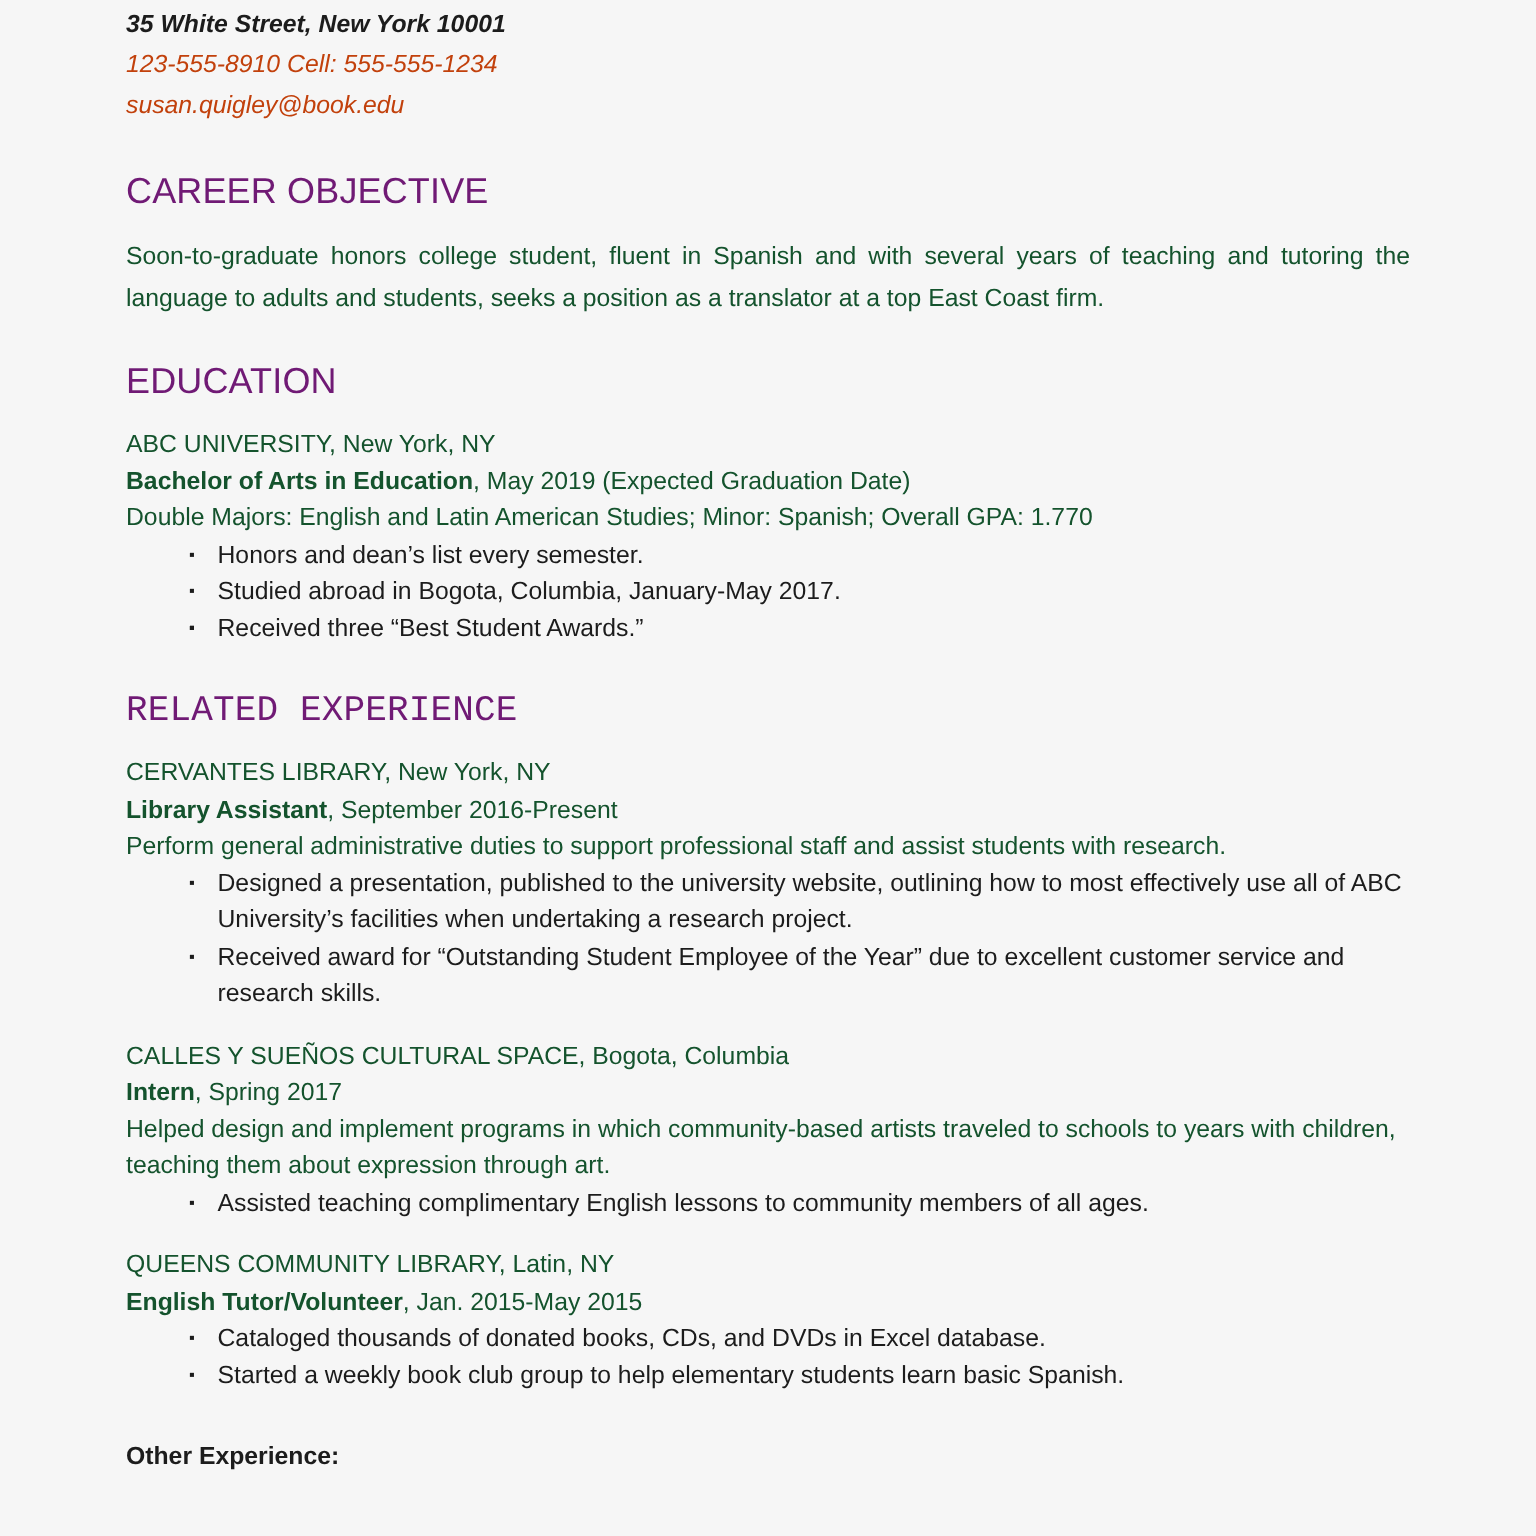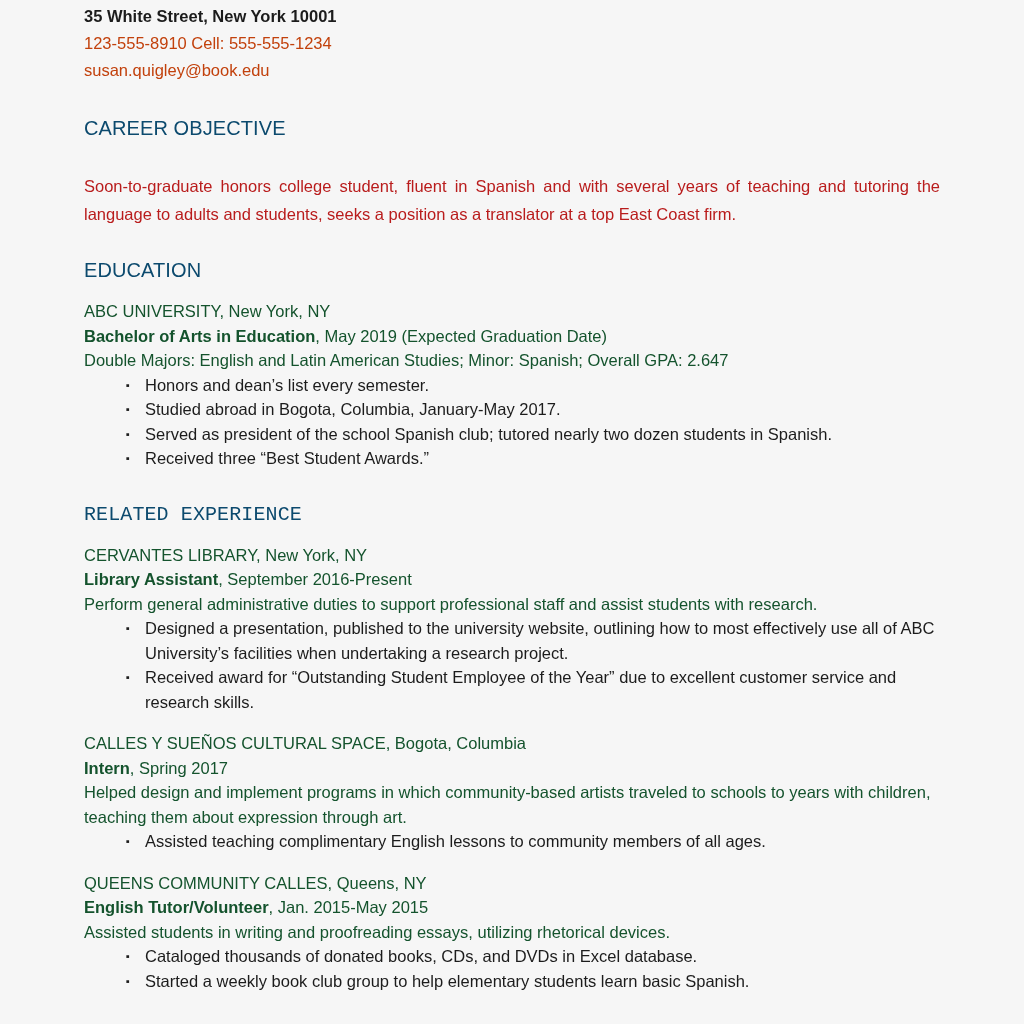--- a/index.html
+++ b/index.html
@@ -19,52 +19,53 @@
     position: relative;
     width: 1024px;
     height: 1024px;
     background: #f6f6f6;
     box-sizing: border-box;
     padding: 0 84px;
     overflow: hidden;
   }
   .contact-block {
     padding-top: 3px;
+    font-style: italic;
   }
   .contact-line {
     font-size: 16.5px;
     line-height: 27px;
     white-space: pre;
   }
   .contact-line.address {
     color: #1c1c1c;
     font-weight: bold;
   }
   .contact-line.muted {
     color: #c2410c;
   }
   .section-heading {
-    font-size: 20px;
+    font-size: 24px;
     font-weight: normal;
     line-height: 24px;
     letter-spacing: 0.1px;
-    color: #0c4a6e;
+    color: #701a75;
     margin: 0;
   }
   .h-objective { margin-top: 32px; }
   .h-education { margin-top: 30px; }
   .h-experience { margin-top: 32px; font-family: Liberation Mono, monospace; }
 
   .objective-body {
-    margin-top: 32px;
+    margin-top: 17px;
     font-size: 16.5px;
     line-height: 28px;
     text-align: justify;
     text-justify: inter-word;
-    color: #b91c1c;
+    color: #14532d;
   }
   .entry {
     margin-top: 17px;
   }
   .entry.tight { margin-top: 16px; }
   .entry-line {
     font-size: 16.5px;
     line-height: 24.5px;
     color: #14532d;
   }
@@ -110,25 +111,25 @@
 
   <h2 class="section-heading h-objective">CAREER OBJECTIVE</h2>
   <p class="objective-body">Soon-to-graduate honors college student, fluent in Spanish and with several years of teaching and tutoring the language to adults and students, seeks a position as a translator at a top East Coast firm.</p>
 
   <h2 class="section-heading h-education">EDUCATION</h2>
   <div class="entry">
     <div class="entry-line">ABC UNIVERSITY, New York, NY</div>
     <div class="entry-line">
       <b>Bachelor of Arts in Education</b><span>, May 2019 (Expected Graduation Date)</span>
     </div>
-    <div class="entry-line">Double Majors: English and Latin American Studies; Minor: Spanish; Overall GPA: 2.647</div>
+    <div class="entry-line">Double Majors: English and Latin American Studies; Minor: Spanish; Overall GPA: 1.770</div>
     <ul class="bullets" id="education-bullets">
         <li><span class="marker">▪</span><span>Honors and dean’s list every semester.</span></li>
         <li><span class="marker">▪</span><span>Studied abroad in Bogota, Columbia, January-May 2017.</span></li>
-        <li><span class="marker">▪</span><span>Served as president of the school Spanish club; tutored nearly two dozen students in Spanish.</span></li>
+        <li><span class="marker">▪</span></li>
         <li><span class="marker">▪</span><span>Received three “Best Student Awards.”</span></li>
       </ul>
   </div>
 
   <h2 class="section-heading h-experience">RELATED EXPERIENCE</h2>
   <div id="experience-entries">
       <div class="entry tight">
         <div class="entry-line">CERVANTES LIBRARY, New York, NY</div>
         <div class="entry-line"><b>Library Assistant</b><span>, September 2016-Present</span></div>
         <div class="entry-line">Perform general administrative duties to support professional staff and assist students with research.</div>
@@ -139,23 +140,22 @@
       </div>
       <div class="entry">
         <div class="entry-line">CALLES Y SUEÑOS CULTURAL SPACE, Bogota, Columbia</div>
         <div class="entry-line"><b>Intern</b><span>, Spring 2017</span></div>
         <div class="entry-line">Helped design and implement programs in which community-based artists traveled to schools to years with children, teaching them about expression through art.</div>
         <ul class="bullets">
           <li><span class="marker">▪</span><span>Assisted teaching complimentary English lessons to community members of all ages.</span></li>
         </ul>
       </div>
       <div class="entry">
-        <div class="entry-line">QUEENS COMMUNITY CALLES, Queens, NY</div>
+        <div class="entry-line">QUEENS COMMUNITY LIBRARY, Latin, NY</div>
         <div class="entry-line"><b>English Tutor/Volunteer</b><span>, Jan. 2015-May 2015</span></div>
-        <div class="entry-line">Assisted students in writing and proofreading essays, utilizing rhetorical devices.</div>
         <ul class="bullets">
           <li><span class="marker">▪</span><span>Cataloged thousands of donated books, CDs, and DVDs in Excel database.</span></li>
           <li><span class="marker">▪</span><span>Started a weekly book club group to help elementary students learn basic Spanish.</span></li>
         </ul>
       </div>
     </div>
 
   <div class="other-exp">Other Experience:</div>
 
 </div>

